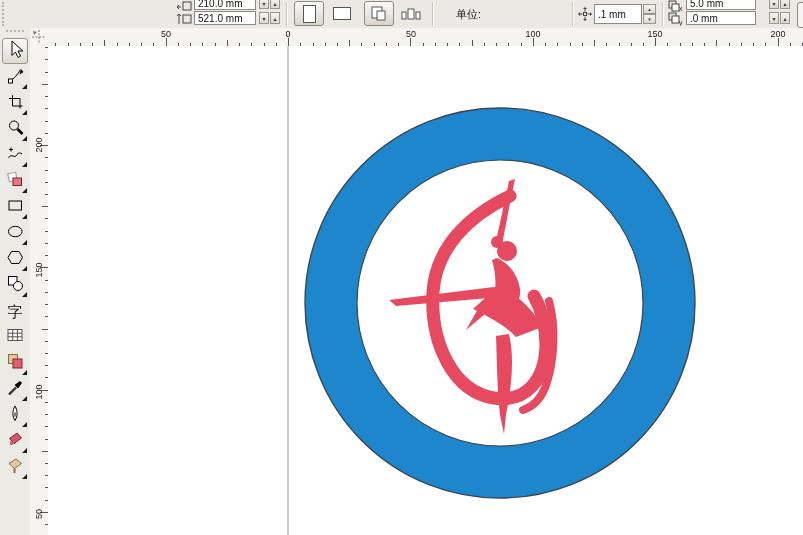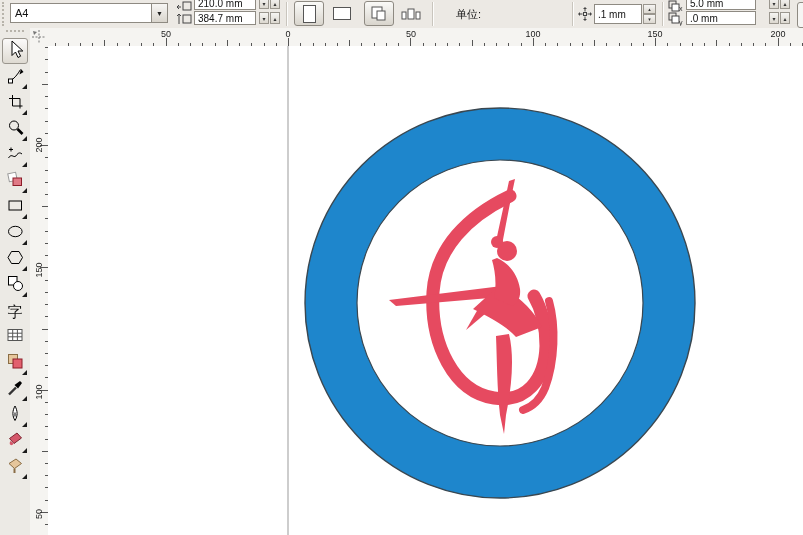--- a/index.html
+++ b/index.html
@@ -62,24 +62,20 @@
   .mini{stroke:#444;fill:none;}
 </style>
 </head>
 <body>
 
 <div id="app">
 
   <div class="pbar">
     <div class="pbar-grip"></div>
 
-    <div class="combo" style="left:10px;top:3px;width:158px;">
-      <span class="cval">A4</span>
-      <span class="carrow">▼</span>
-    </div>
 
     <span class="ticon" style="left:176px;top:-2px;">
       <svg width="16" height="12">
           <path class="mini" d="M1,7 h4 M1,7 l2,-2 M1,7 l2,2"></path>
           <rect class="mini" x="7" y="2" width="8" height="8"></rect>
         </svg>
     </span>
     <div class="numfield" style="left:194px;top:-4px;width:62px;">
       <span>210.0 mm</span>
     </div>
@@ -88,21 +84,21 @@
         <span>▴</span>
       </div>
 
     <span class="ticon" style="left:176px;top:12px;">
       <svg width="16" height="14">
           <path class="mini" d="M3,2 v10 M3,2 l-2,2 M3,2 l2,2"></path>
           <rect class="mini" x="7" y="3" width="8" height="8"></rect>
         </svg>
     </span>
     <div class="numfield" style="left:194px;top:11px;width:62px;">
-      <span>384.7 mm</span>
+      <span>521.0 mm</span>
     </div>
     <div class="spinpair" style="left:258px;top:12px;">
         <span>▾</span>
         <span>▴</span>
       </div>
 
     <div class="sep" style="left:286px;"></div>
 
     <div class="pb-btn active" style="left:294px;">
       <div style="width:11px;height:16px;border:1px solid #555;background:#fff;"></div>

